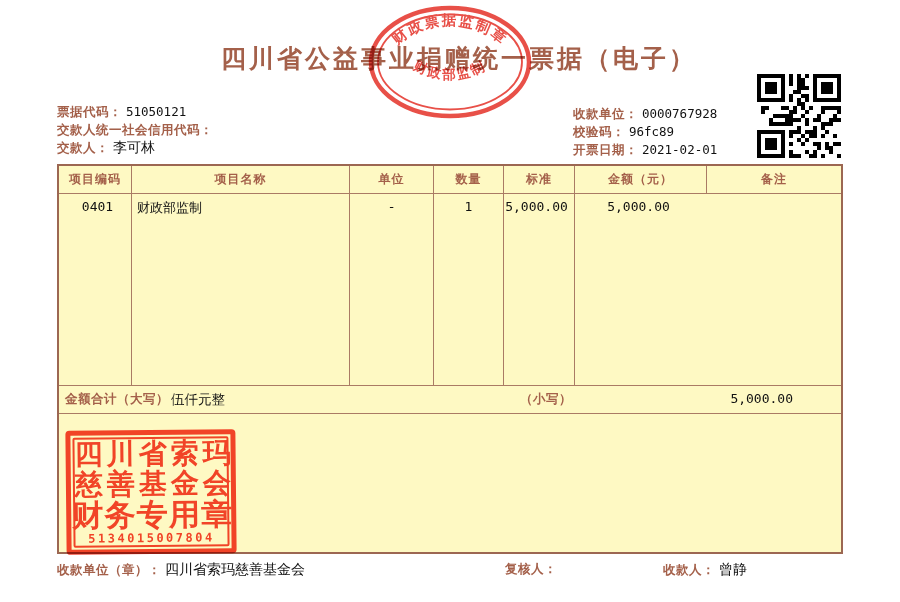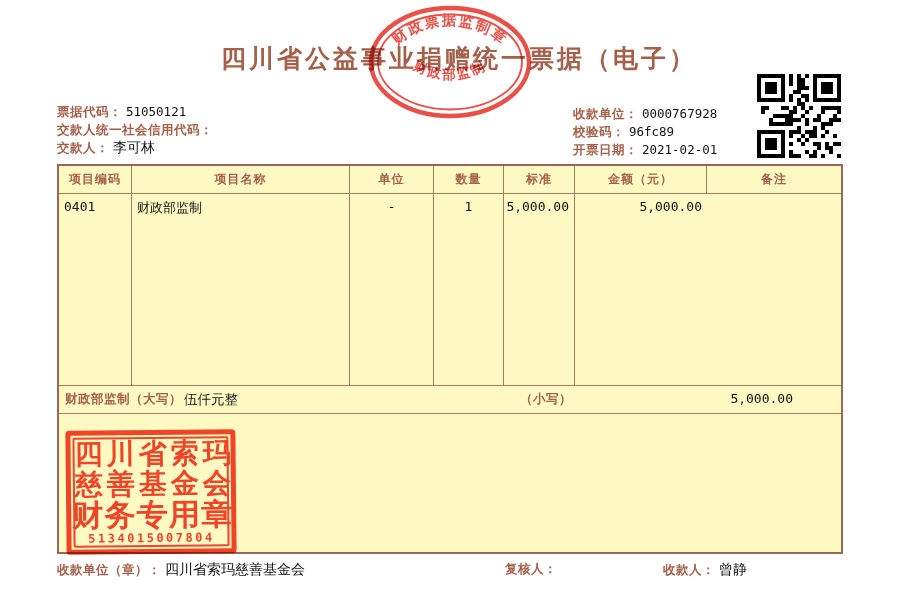--- a/index.html
+++ b/index.html
@@ -36,21 +36,21 @@
   .cell:last-child{border-right:none;}
   .c1{width:73px;} .c2{width:218px;} .c3{width:84px;} .c4{width:70px;}
   .c5{width:71px;} .c6{width:132px;} .c7{flex:1;}
   .hcell{display:flex;align-items:center;justify-content:center;
          color:var(--brown);font-family:"DejaVu Serif","Liberation Serif",serif;
          font-weight:bold;font-size:12px;letter-spacing:1px;}
   .bcell{padding-top:5px;font-size:13px;color:#111;}
   .bl{padding-left:5px;text-align:left;}
   .bc{text-align:center;}
   .br{padding-right:5px;text-align:right;}
-  .num{font-family:"DejaVu Sans Mono","Liberation Mono",monospace;}
+  .num{font-family:"DejaVu Sans Mono","Liberation Mono",monospace;text-align:center;}
   .total{height:27px;border-bottom:1px solid var(--border2);position:relative;
          display:flex;align-items:center;font-size:13px;}
   .total .lbl{margin-left:6px;font-size:12.5px;}
   .total .cap{color:#111;font-size:13.5px;margin-left:2px;}
   .small-lbl{position:absolute;left:455px;top:5px;}
   .small-amt{position:absolute;right:48px;top:5px;color:#111;}
 
   
   .seal{left:66px;top:430px;width:170px;height:124px;z-index:3;
         border:5px solid var(--red);border-radius:4px;box-sizing:border-box;
@@ -251,21 +251,21 @@
   </div>
   <div class="trow tbody">
     <div class="cell bcell bl num c1">0401</div>
     <div class="cell bcell bl c2">财政部监制</div>
     <div class="cell bcell bc c3">-</div>
     <div class="cell bcell bc num c4">1</div>
     <div class="cell bcell br num c5">5,000.00</div>
     <div class="cell bcell br num c6">5,000.00</div>
   </div>
   <div class="total">
-    <span class="lbl">财政部监制（大写）</span>
+    <span class="lbl">金额合计（大写）</span>
     <span class="cap">伍仟元整</span>
     <span class="lbl small-lbl">（小写）</span>
     <span class="num small-amt">5,000.00</span>
   </div>
 </div>
 
 <div class="abs seal">
   <div class="seal-inner">
     <div class="seal-line">四川省索玛</div>
     <div class="seal-line">慈善基金会</div>

